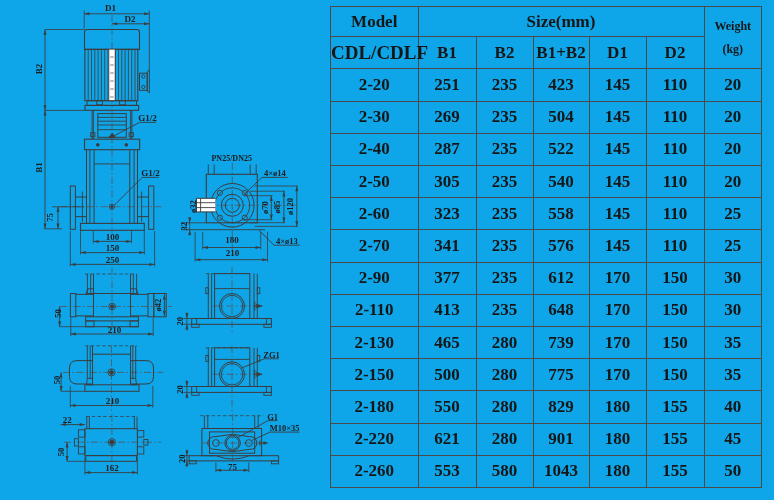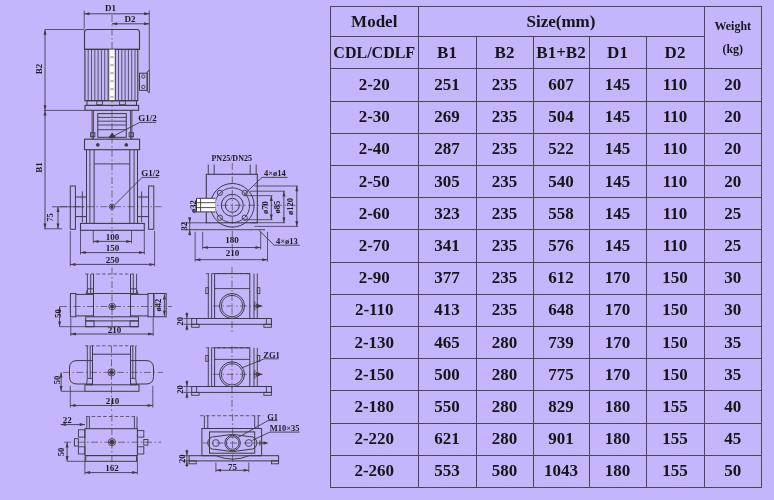--- a/index.html
+++ b/index.html
@@ -1,16 +1,16 @@
 <!DOCTYPE html>
 <html><head>
 <meta charset="utf-8">
 <style>
   html,body { margin:0; padding:0; background:#ffffff; }
-  #page { position:relative; width:774px; height:500px; background:#c4b5fd;
+  #page { position:relative; width:774px; height:500px; background:#0ea5e9;
           font-family:"Liberation Serif", serif; overflow:hidden; }
   #dims { position:absolute; left:0; top:0; }
   #spec { position:absolute; left:330px; top:6px; border-collapse:collapse;
            table-layout:fixed; width:431px; }
   #spec td, #spec th { border:1.4px solid #4a4a4a; text-align:center; padding:0;
            font-weight:bold; color:#161616; }
   #spec th { font-size:17px;margin-top:24px; }
   #spec td { font-size:17px; }
   #spec tr { height:32.2px; }
   #spec tr.h1 { height:30.4px; }
@@ -585,33 +585,33 @@
 </colgroup>
 
 <tbody>
         <tr class="h1">
           <th>Model</th>
           <th colspan="5">Size(mm)</th>
           <th rowspan="2" style="font-size:12px;line-height:22.5px">Weight<br>(kg)</th>
         </tr>
 
 <tr class="h2">
-          <th style="font-size:16px">CDL/CDLF</th>
+          <th style="font-size:19px">CDL/CDLF</th>
           <th>B1</th>
           <th>B2</th>
           <th>B1+B2</th>
           <th>D1</th>
           <th>D2</th>
         </tr>
 
 <tr>
           <td>2-20</td>
           <td>251</td>
           <td>235</td>
-          <td>607</td>
+          <td>423</td>
           <td>145</td>
           <td>110</td>
           <td>20</td>
         </tr>
 
 <tr>
           <td>2-30</td>
           <td>269</td>
           <td>235</td>
           <td>504</td>

